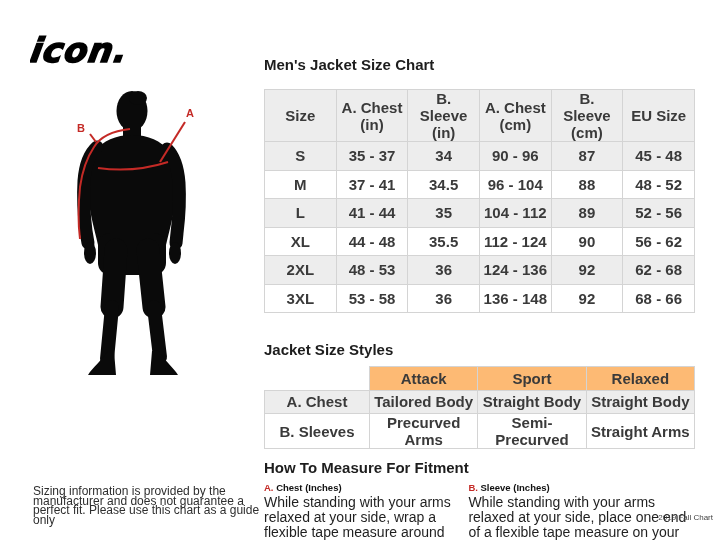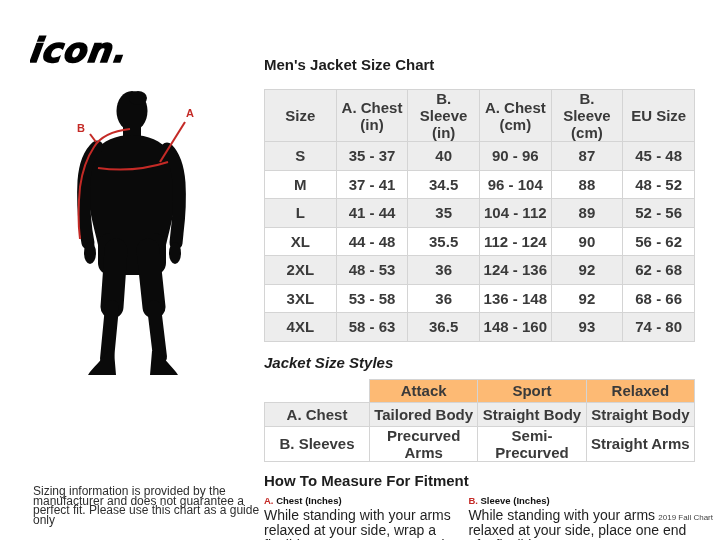--- a/index.html
+++ b/index.html
@@ -19,21 +19,21 @@
   table { border-collapse:collapse; width:431px; table-layout:fixed; }
   th, td { border:1px solid #d4d4d4; font-size:15px; font-weight:700; color:#3a3a3a;
            text-align:center; vertical-align:middle; padding:0 2px; }
 
   .size-table { margin-top:17px; }
   .size-table th, .size-table td { height:28.5px; }
   .size-table thead th { background:#ededed; }
   .size-table tbody tr:nth-child(odd) td { background:#ededed; }
   .size-table tbody tr:nth-child(even) td { background:#ffffff; }
 
-  .styles-title { margin-top:14px;font-style:italic; }
+  .styles-title { margin-top:30px; }
   .styles-table { margin-top:9px; }
   .styles-table th, .styles-table td { height:23.5px; }
   .styles-table col.c0 { width:105px; }
   .styles-table thead th { background:#fdba74; }
   .styles-table thead th:first-child { border:none; background:transparent; }
   .styles-table tbody tr:nth-child(odd) td { background:#ededed; }
   .styles-table tbody tr:nth-child(even) td { background:#ffffff; }
 
   .measure-title { margin-top:12px; }
   .measure-cols { margin-top:7px; display:flex; gap:16px; }
@@ -96,21 +96,21 @@
           <th>B. Sleeve (in)</th>
           <th>A. Chest (cm)</th>
           <th>B. Sleeve (cm)</th>
           <th>EU Size</th>
         </tr>
     </thead>
     <tbody>
         <tr>
           <td>S</td>
           <td>35 - 37</td>
-          <td>40</td>
+          <td>34</td>
           <td>90 - 96</td>
           <td>87</td>
           <td>45 - 48</td>
         </tr>
         <tr>
           <td>M</td>
           <td>37 - 41</td>
           <td>34.5</td>
           <td>96 - 104</td>
           <td>88</td>
@@ -140,28 +140,20 @@
           <td>92</td>
           <td>62 - 68</td>
         </tr>
         <tr>
           <td>3XL</td>
           <td>53 - 58</td>
           <td>36</td>
           <td>136 - 148</td>
           <td>92</td>
           <td>68 - 66</td>
-        </tr>
-        <tr>
-          <td>4XL</td>
-          <td>58 - 63</td>
-          <td>36.5</td>
-          <td>148 - 160</td>
-          <td>93</td>
-          <td>74 - 80</td>
         </tr>
       </tbody>
   </table>
 
   <h2 class="sec-title styles-title">Jacket Size Styles</h2>
 
   <table class="styles-table">
     <colgroup>
         <col class="c0">
         <col>

